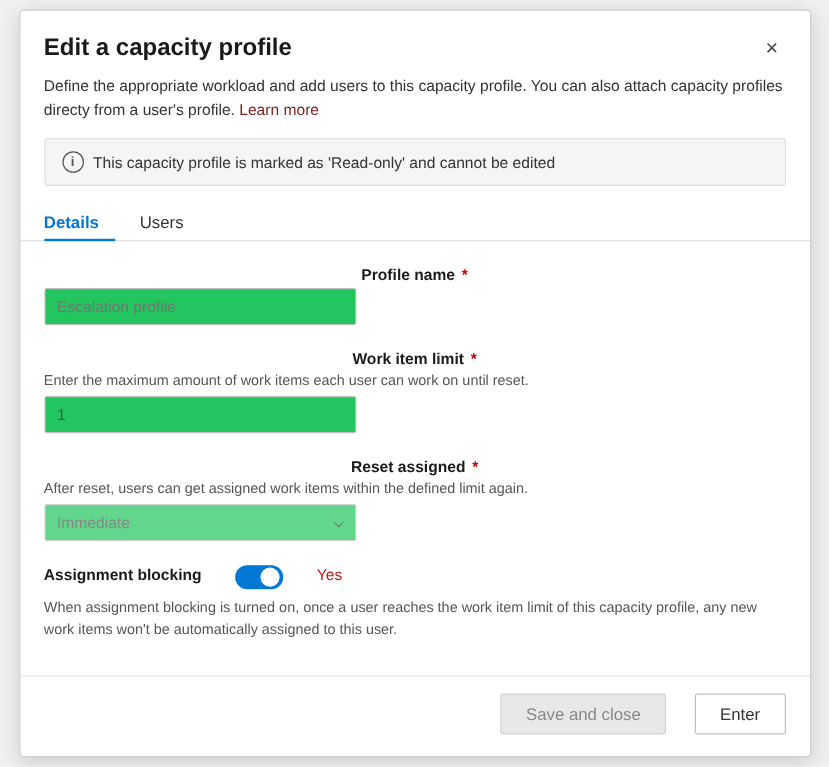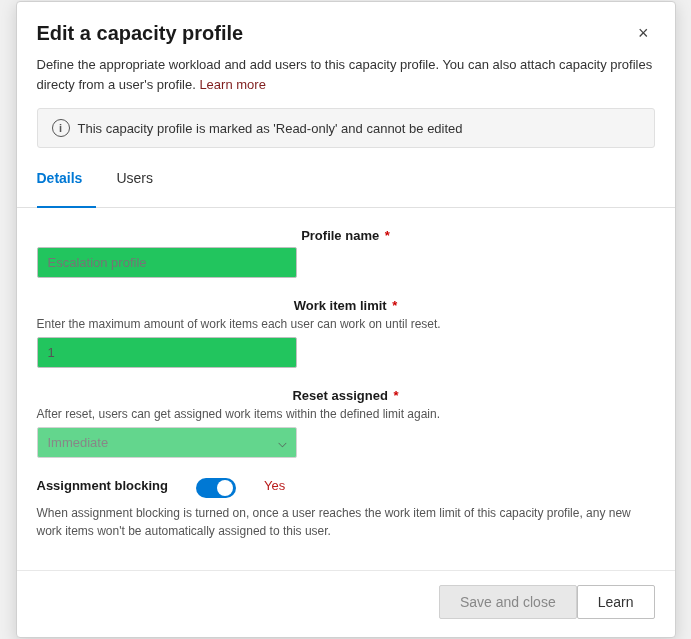--- a/index.html
+++ b/index.html
@@ -79,21 +79,21 @@
       flex-shrink: 0;
       font-weight: 700;
     }
     .tabs {
       display: flex;
       border-bottom: 1px solid #e0e0e0;
       padding: 0 20px;
       gap: 0;
     }
     .tab {
-      padding: 8px 14px 20px 0;
+      padding: 8px 14px 6px 0;
       margin-right: 20px;
       cursor: pointer;
       font-size: 14px;
       color: #333;
       border-bottom: 2px solid transparent;
       margin-bottom: -1px;
     }
     .tab.active {
       color: #0078d4;
       border-bottom: 2px solid #0078d4;
@@ -202,21 +202,21 @@
       font-size: 12px;
       color: #555;
       line-height: 1.5;
       margin-top: 2px;
     }
     .dialog-footer {
       display: flex;
       justify-content: flex-end;
       align-items: center;
       padding: 14px 20px 18px 20px;
-      gap: 0;
+      gap: 24px;
       border-top: 1px solid #e8e8e8;
       margin-top: auto;
     }
     .btn {
       padding: 8px 20px;
       font-size: 14px;
       border-radius: 2px;
       cursor: pointer;
       border: 1px solid transparent;
     }
@@ -304,16 +304,16 @@
         </div>
         <span class="toggle-yes">Yes</span>
       </div>
       <p class="toggle-desc">When assignment blocking is turned on, once a user reaches the work item limit of this capacity profile, any new work items won't be automatically assigned to this user.</p>
     </div>
 
   </div>
 
   <div class="dialog-footer">
     <button class="btn btn-primary" disabled="">Save and close</button>
-    <button class="btn btn-secondary">Learn</button>
+    <button class="btn btn-secondary">Enter</button>
   </div>
 
 </div>
 
 </body></html>

